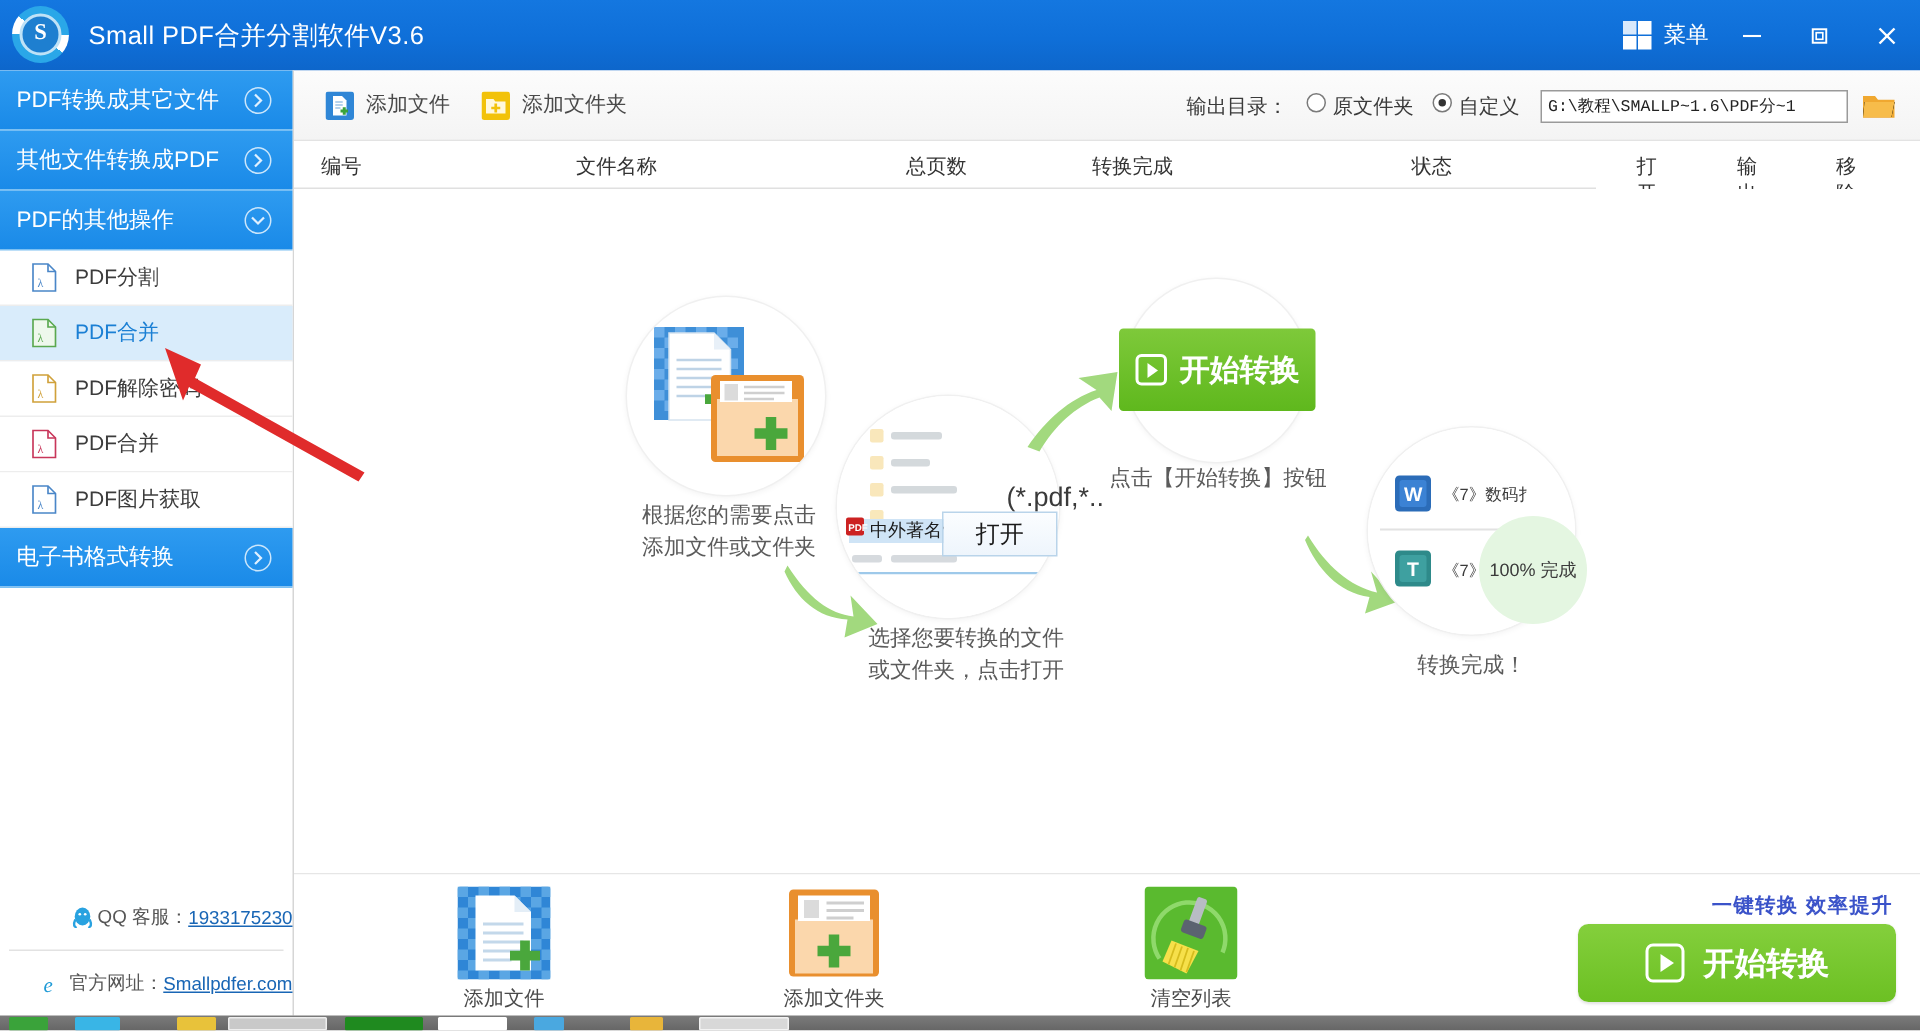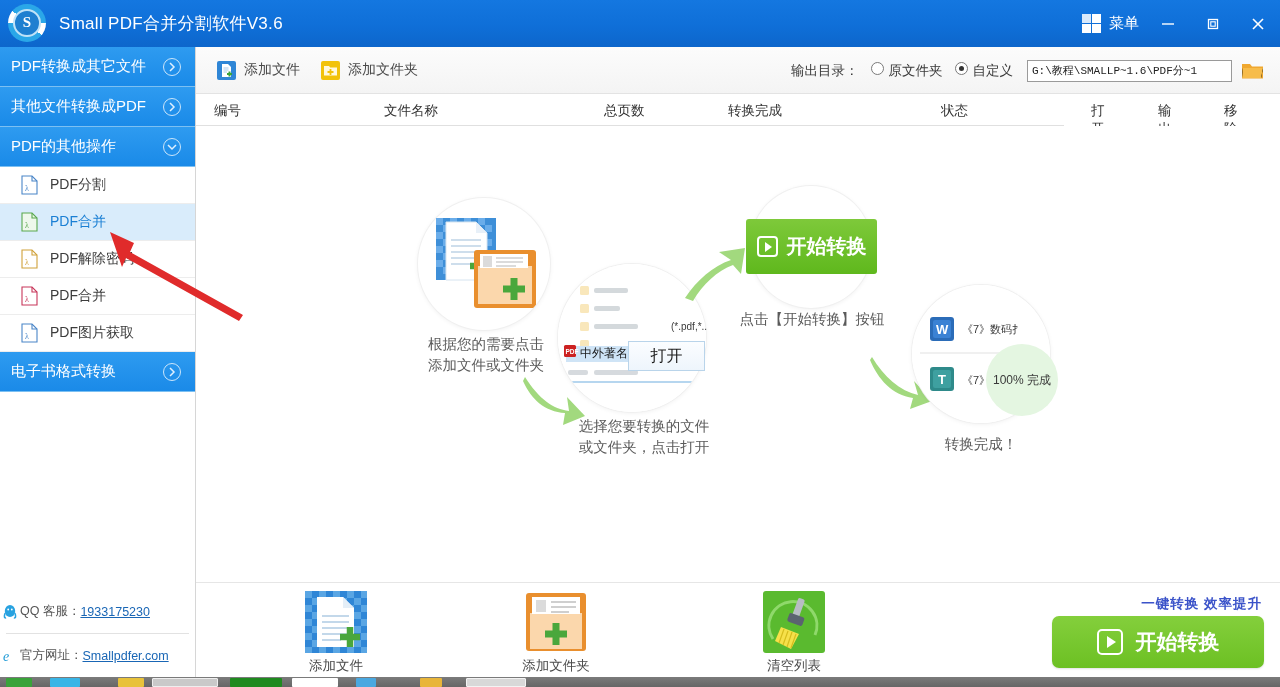--- a/index.html
+++ b/index.html
@@ -78,22 +78,22 @@
   .cat .chev svg { display: block; }
   .subitem {
     height: 37px; display: flex; align-items: center; padding-left: 21px;
     font-size: 14px; color: #3c3c3c; border-bottom: 1px solid #ededed;
     background: #ffffff;
   }
   .subitem.active { background: #d9ecfb; color: #1a7fd4; }
   .pdficon { width: 17px; height: 20px; margin-right: 12px; flex: none; }
   .sb-footer { position: absolute; left: 0; bottom: 0; width: 195px; }
   .sb-line {
-    height: 43px; display: flex; align-items: center; 
-    font-size: 12.5px; color: #555;
+    height: 43px; display: flex; align-items: center; padding-left: 12px;
+    font-size: 12.5px; color: #555; justify-content: flex-end;
   }
   .sb-line .ficon { width: 20px; flex: none; display: flex; justify-content: center; }
   .sb-link { color: #1966b5; text-decoration: underline; }
   .sb-divider { height: 1px; background: #e2e2e2; margin: 0 6px; }
 
   
   .toolbar {
     position: absolute; left: 196px; top: 47px; width: 1084px; height: 47px;
     background: linear-gradient(to bottom,#fcfcfc 0%,#f4f4f4 100%);
     border-bottom: 1px solid #e3e3e3;
@@ -489,21 +489,21 @@
         <text x="7.5" y="90" font-size="6.5" fill="#ffffff" font-family="Liberation Sans, sans-serif" font-weight="bold">PDF</text>
         <text x="22" y="93" font-size="12" fill="#1a1a1a" font-family="Liberation Sans, sans-serif">中外著名舒</text>
         <g opacity="0.4">
           <rect x="10" y="106" width="20" height="5" rx="2" fill="#9aa4ad"></rect>
           <rect x="36" y="106" width="44" height="5" rx="2" fill="#9aa4ad"></rect>
         </g>
         <line x1="8" y1="118" x2="140" y2="118" stroke="#9ec9ea" stroke-width="1.5"></line>
       </svg>
     </div>
 
-    <div style="position:absolute; left:475px; top:195px; font-size:10px; color:#3a3a3a; font-family:'Liberation Sans',sans-serif;">(*.pdf,*..</div>
+    <div style="position:absolute; left:475px; top:195px; font-size:18px; color:#3a3a3a; font-family:'Liberation Sans',sans-serif;">(*.pdf,*..</div>
 
     <div style="position:absolute; left:432px; top:215px; width:77px; height:30px;
                 background:linear-gradient(to bottom,#fbfdff 0%,#eef5fc 100%);
                 border:1px solid #b9d4ea; display:flex; align-items:center; justify-content:center;
                 font-size:16px; color:#1a1a1a;">打开</div>
 
     <div class="step-cap" style="left:358px; top:290px; width:180px;">选择您要转换的文件
 或文件夹，点击打开</div>
 
     <svg style="position:absolute; left:487px; top:120px;" width="68" height="58" viewBox="0 0 68 58">

